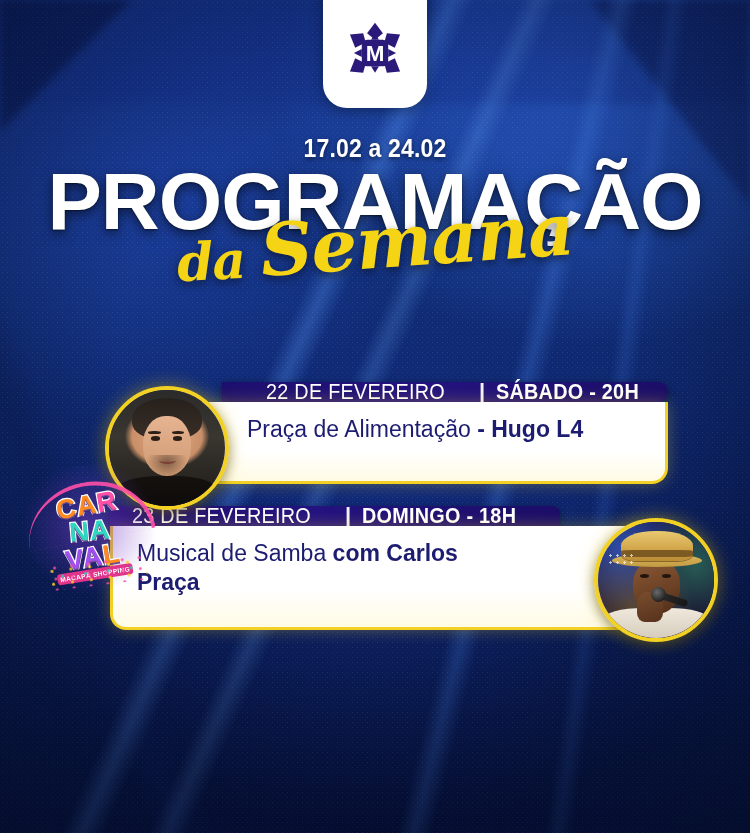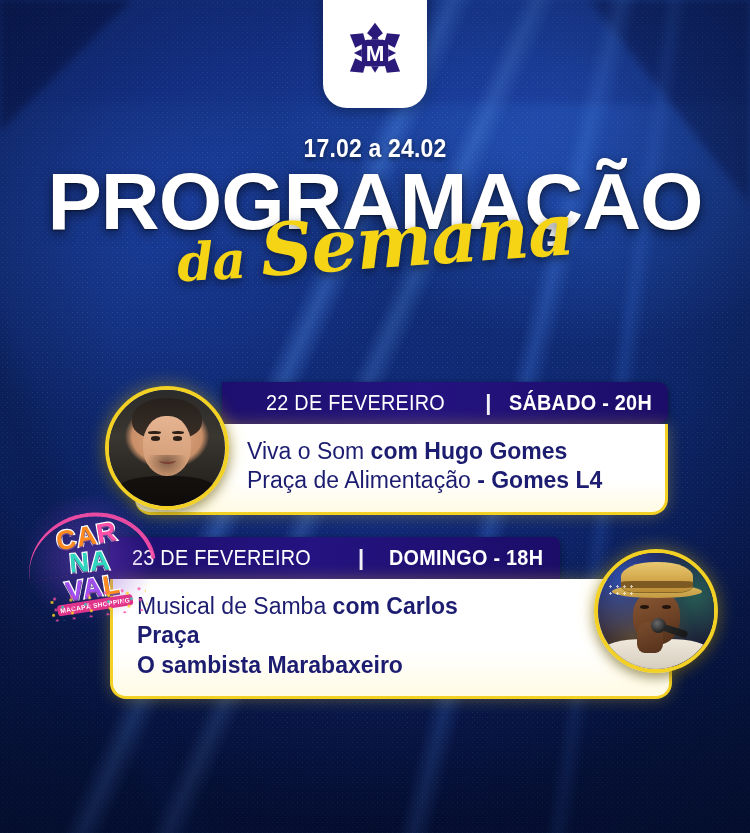--- a/index.html
+++ b/index.html
@@ -110,28 +110,27 @@
   .title-script .word-sem  { font-size:72px; display:inline-block; }
 
   
   .cards { position:absolute; left:0; right:0; top:382px; z-index:7; }
 
   .card { position:relative; margin-bottom:22px; }
 
   
   .card-head {
     position:relative;
-    height:42px;
+    height:20px;
     background:linear-gradient(90deg,#1d0f6e 0%, #241380 45%, #1b0d68 100%);
     display:flex; align-items:center;
     color:#fff;
     font-family:"Liberation Sans Narrow","Liberation Sans",sans-serif;
     font-size:22px; letter-spacing:.3px;
     box-shadow:0 2px 7px rgba(0,0,0,.45);
-    justify-content:space-between;
   }
   .card-head .hd-date  { font-weight:normal; transform:scaleX(.9); transform-origin:left center; }
   .card-head .hd-pipe  { margin:0 11px 0 14px; font-weight:bold; opacity:.95; }
   .card-head .hd-when  { font-weight:bold; transform:scaleX(.9); transform-origin:left center; }
 
   
   .card-body {
     position:relative;
     background:linear-gradient(180deg,#ffffff 0%,#ffffff 62%,#fffbe4 100%);
     color:#1c1c70;
@@ -406,22 +405,21 @@
           <div class="beard"></div>
           <div class="smile"></div>
         </div>
       </div>
       <div class="card-head">
         <span class="hd-date">22 DE FEVEREIRO</span>
         <span class="hd-pipe">|</span>
         <span class="hd-when">SÁBADO - 20H</span>
       </div>
       <div class="card-body">
-        <div><span class="lt">Viva o Som </span><span class="bd">com Hugo Gomes</span></div>
-        <div><span class="lt">Praça de Alimentação </span><span class="bd">- Gomes L4</span></div>
+        <div><span class="lt">Praça de Alimentação </span><span class="bd">- Hugo L4</span></div>
       </div>
     </div>
 
     <div class="card card-2">
 
       <div class="carnaval">
         <div class="cv-glow"></div>
         <div class="cv-squiggle"></div>
         <div class="cv-word cv-car"><span>CA</span><span class="c3">R</span></div>
         <div class="cv-word cv-na">NA</div>
@@ -446,18 +444,17 @@
         </div>
       </div>
 
       <div class="card-head">
         <span class="hd-date">23 DE FEVEREIRO</span>
         <span class="hd-pipe">|</span>
         <span class="hd-when">DOMINGO - 18H</span>
       </div>
       <div class="card-body">
         <div><span class="lt">Musical de Samba </span><span class="bd">com Carlos Praça</span></div>
-        <div class="bd">O sambista Marabaxeiro</div>
       </div>
     </div>
 
   </div>
 </div>
 
 </body></html>

